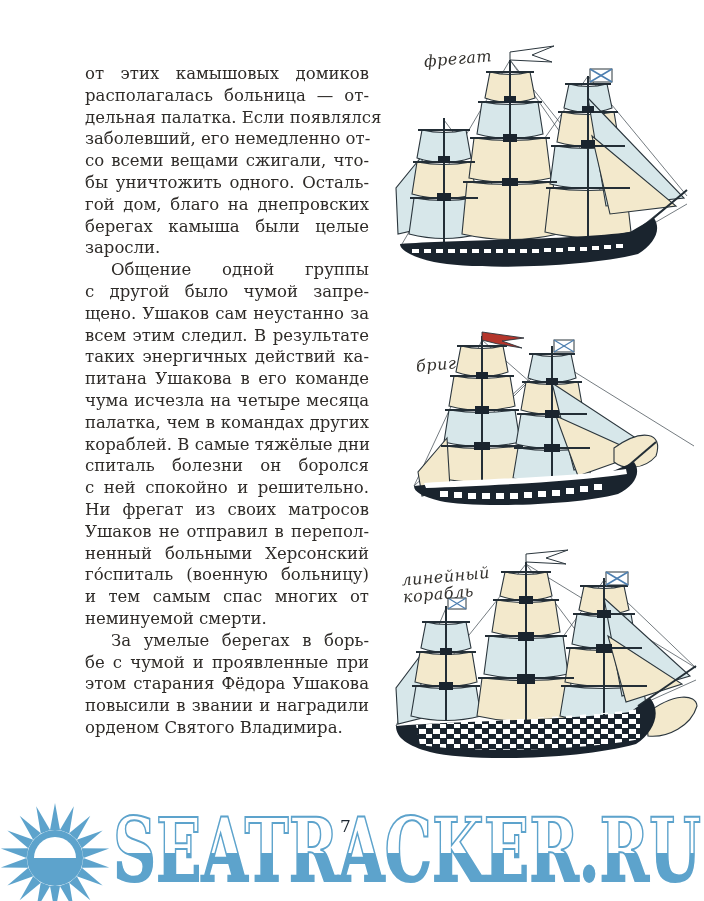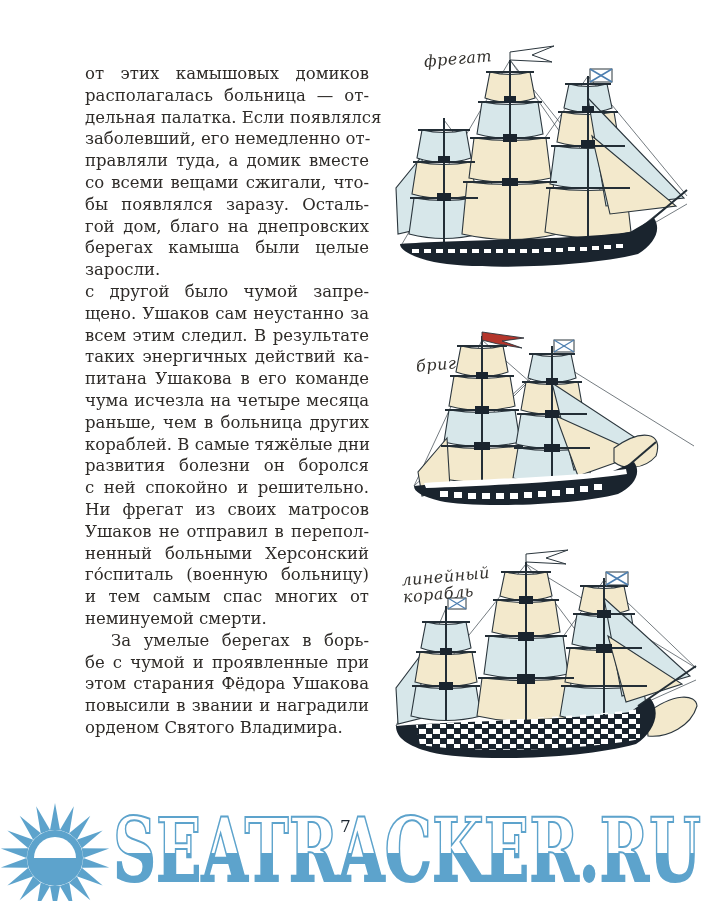--- a/index.html
+++ b/index.html
@@ -41,35 +41,35 @@
 </head>
 <body>
 
 <div class="page">
 
   <div class="text-col">
       <div class="line">от этих камышовых домиков</div>
       <div class="line">располагалась больница — от-</div>
       <div class="line">дельная палатка. Если появлялся</div>
       <div class="line">заболевший, его немедленно от-</div>
-      <div class="line">правляли туда, а домик вместе</div>
       <div class="line">со всеми вещами сжигали, что-</div>
-      <div class="line">бы появлялся заразу. Осталь-</div>
+      <div class="line">бы уничтожить одного. Осталь-</div>
       <div class="line">гой дом, благо на днепровских</div>
       <div class="line">берегах камыша были целые</div>
       <div class="line end">заросли.</div>
+      <div class="line indent">Общение одной группы</div>
       <div class="line">с другой было чумой запре-</div>
       <div class="line">щено. Ушаков сам неустанно за</div>
       <div class="line">всем этим следил. В результате</div>
       <div class="line">таких энергичных действий ка-</div>
       <div class="line">питана Ушакова в его команде</div>
       <div class="line">чума исчезла на четыре месяца</div>
-      <div class="line">раньше, чем в больница других</div>
+      <div class="line">палатка, чем в командах других</div>
       <div class="line">кораблей. В самые тяжёлые дни</div>
-      <div class="line">развития болезни он боролся</div>
+      <div class="line">спиталь болезни он боролся</div>
       <div class="line">с ней спокойно и решительно.</div>
       <div class="line">Ни фрегат из своих матросов</div>
       <div class="line">Ушаков не отправил в перепол-</div>
       <div class="line">ненный больными Херсонский</div>
       <div class="line">го́спиталь (военную больницу)</div>
       <div class="line">и тем самым спас многих от</div>
       <div class="line end">неминуемой смерти.</div>
       <div class="line indent">За умелые берегах в борь-</div>
       <div class="line">бе с чумой и проявленные при</div>
       <div class="line">этом старания Фёдора Ушакова</div>

